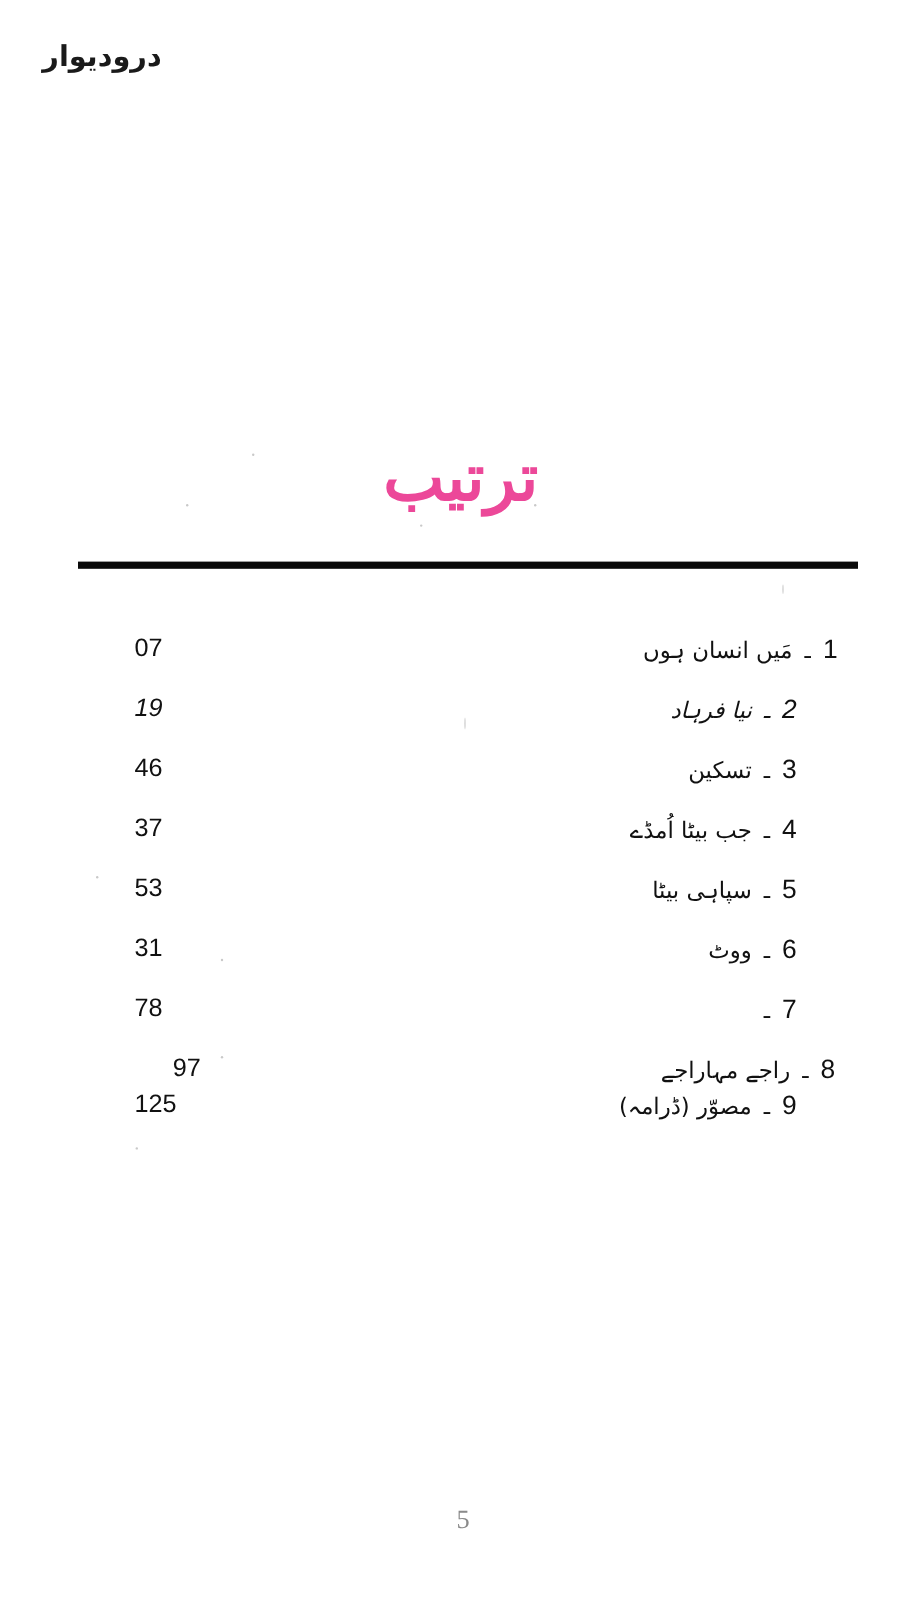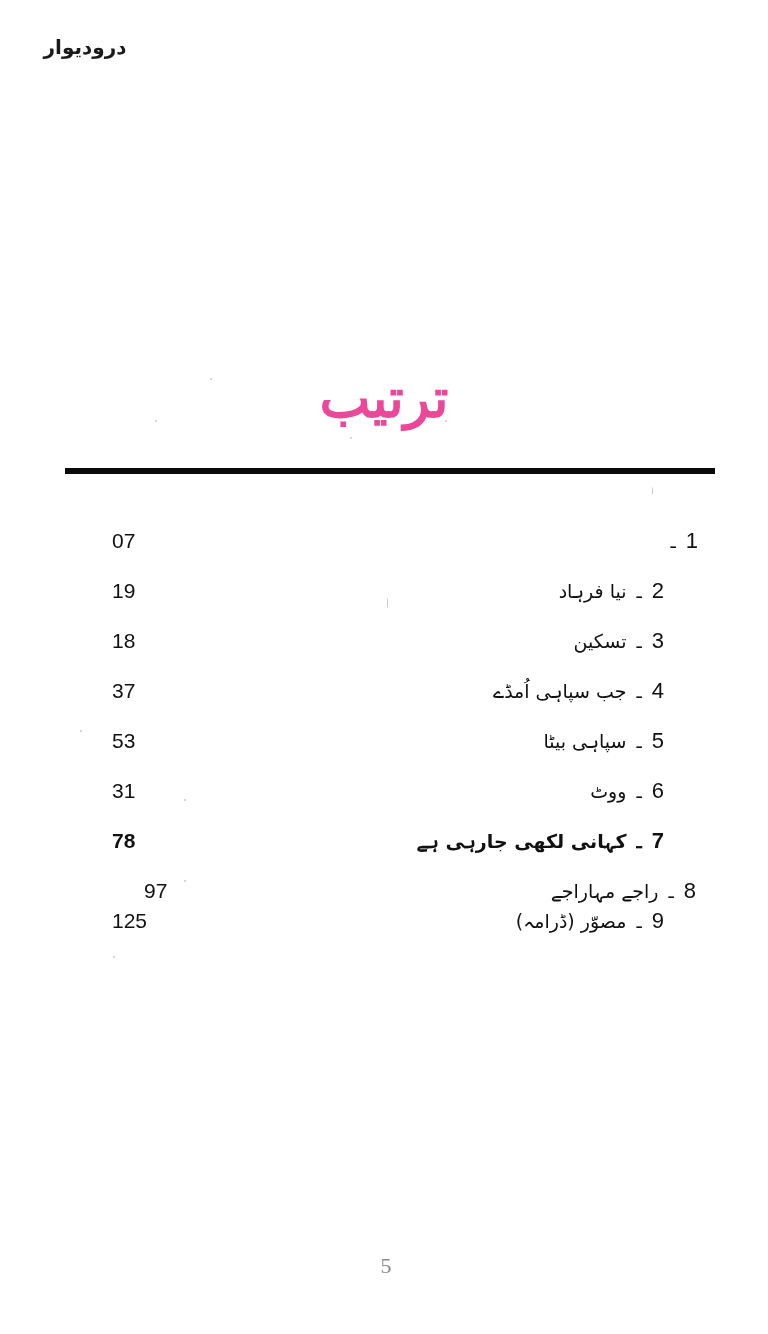--- a/index.html
+++ b/index.html
@@ -17,21 +17,21 @@
     }
     .running-header {
       position: absolute;
       left: 30px;
       top: 30px;
       width: 110px;
       text-align: center;
       direction: rtl;
       font-family: "DejaVu Sans", sans-serif;
       font-weight: bold;
-      font-size: 20px;
+      font-size: 24px;
       line-height: 34px;
       color: #1a1a1a;
     }
     .toc-title {
       position: absolute;
       left: 300px;
       top: 358px;
       width: 168px;
       text-align: center;
       direction: rtl;
@@ -130,47 +130,48 @@
 
   <div class="title-rule"></div>
 
   <div class="toc-list">
 
     <div class="toc-row" style="top:0px;padding-left:34px;">
       <span class="toc-page">07</span>
       <span class="toc-entry">
         <span class="toc-num">1</span>
         <span class="toc-dash">ـ</span>
-      </span>
-    </div>
-
-    <div class="toc-row" style="top:50px;">
+        <span class="toc-text">مَیں انسان ہوں</span>
+      </span>
+    </div>
+
+    <div class="toc-row" style="top:50px;font-style:italic;">
       <span class="toc-page">19</span>
       <span class="toc-entry">
         <span class="toc-num">2</span>
         <span class="toc-dash">ـ</span>
         <span class="toc-text">نیا فرہاد</span>
       </span>
     </div>
 
     <div class="toc-row" style="top:100px;">
-      <span class="toc-page">18</span>
+      <span class="toc-page">46</span>
       <span class="toc-entry">
         <span class="toc-num">3</span>
         <span class="toc-dash">ـ</span>
         <span class="toc-text">تسکین</span>
       </span>
     </div>
 
     <div class="toc-row" style="top:150px;text-decoration:underline;">
       <span class="toc-page">37</span>
       <span class="toc-entry">
         <span class="toc-num">4</span>
         <span class="toc-dash">ـ</span>
-        <span class="toc-text">جب سپاہی اُمڈے</span>
+        <span class="toc-text">جب بیٹا اُمڈے</span>
       </span>
     </div>
 
     <div class="toc-row" style="top:200px;">
       <span class="toc-page">53</span>
       <span class="toc-entry">
         <span class="toc-num">5</span>
         <span class="toc-dash">ـ</span>
         <span class="toc-text">سپاہی بیٹا</span>
       </span>
@@ -178,26 +179,25 @@
 
     <div class="toc-row" style="top:250px;">
       <span class="toc-page">31</span>
       <span class="toc-entry">
         <span class="toc-num">6</span>
         <span class="toc-dash">ـ</span>
         <span class="toc-text">ووٹ</span>
       </span>
     </div>
 
-    <div class="toc-row" style="top:300px;font-weight:bold;">
+    <div class="toc-row" style="top:300px;">
       <span class="toc-page">78</span>
       <span class="toc-entry">
         <span class="toc-num">7</span>
         <span class="toc-dash">ـ</span>
-        <span class="toc-text">کہانی لکھی جارہی ہے</span>
       </span>
     </div>
 
     <div class="toc-row" style="top:350px;margin-left:32px;">
       <span class="toc-page">97</span>
       <span class="toc-entry">
         <span class="toc-num">8</span>
         <span class="toc-dash">ـ</span>
         <span class="toc-text">راجے مہاراجے</span>
       </span>

